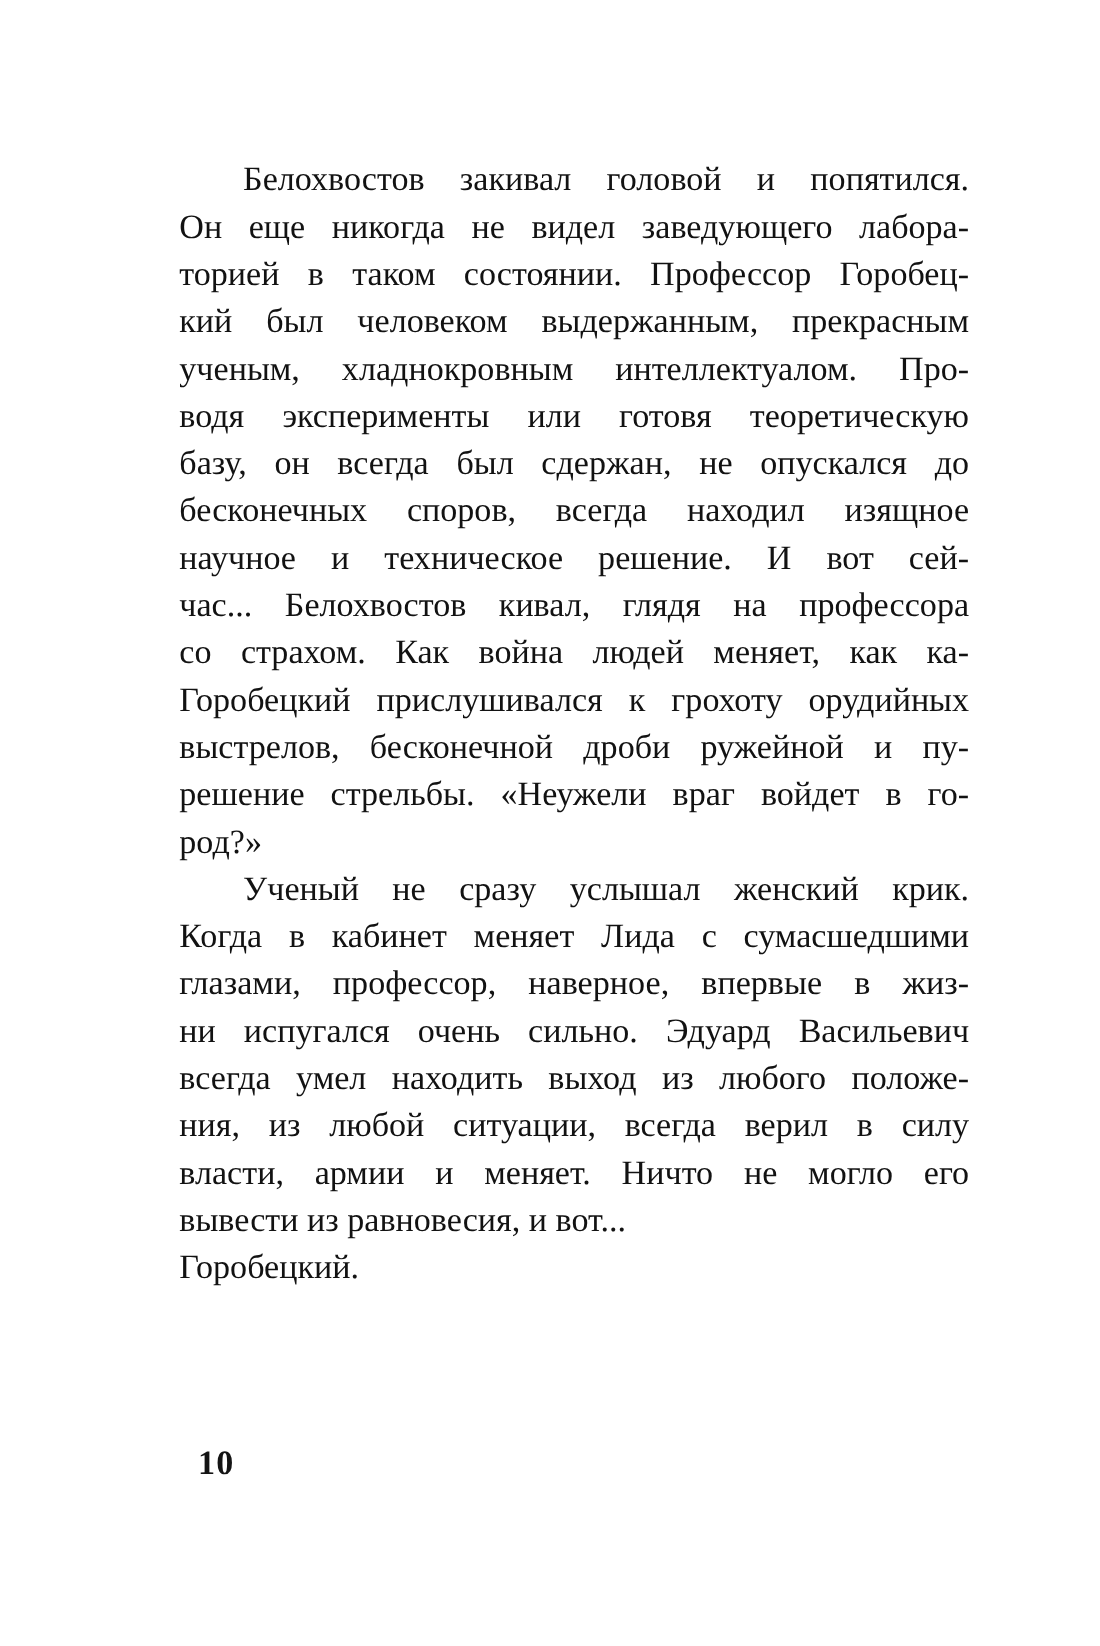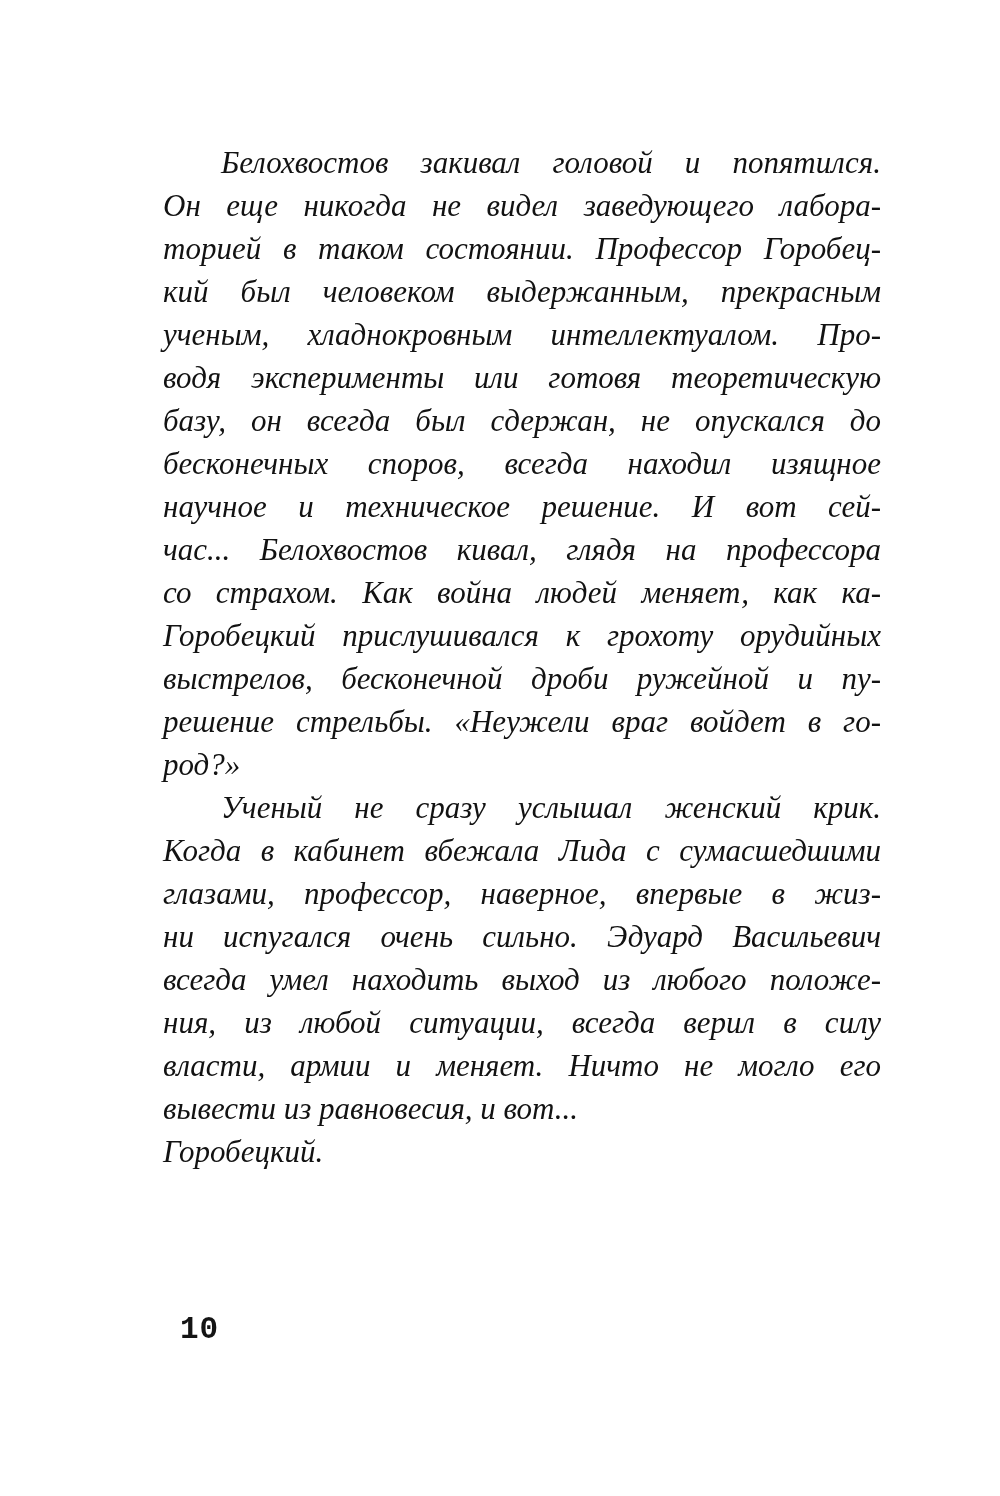--- a/index.html
+++ b/index.html
@@ -26,34 +26,33 @@
   }
   .paragraph {
     margin: 0;
     padding: 0;
   }
   .line {
     text-align: justify;
     text-align-last: justify;
     -moz-text-align-last: justify;
     white-space: normal;
-    font-style: italic;
   }
   .line.first {
     text-indent: 58px;
   }
   .line.last {
     text-align-last: left;
     -moz-text-align-last: left;
   }
   .page-number {
     position: absolute;
     left: 180px;
     top: 1312px;
-    font-family: Liberation Mono, monospace;
+    font-family: Liberation Serif, serif;
     font-weight: 600;
     font-size: 31px;
     color: #141414;
     letter-spacing: 1px;
   }
 </style>
 </head>
 <body>
 
 <div class="page">
@@ -72,21 +71,21 @@
         <div class="line">со страхом. Как война людей меняет, как ка-</div>
       </div>
       <div class="paragraph">
         <div class="line">Горобецкий прислушивался к грохоту орудийных</div>
         <div class="line">выстрелов, бесконечной дроби ружейной и пу-</div>
         <div class="line">решение стрельбы. «Неужели враг войдет в го-</div>
         <div class="line last">род?»</div>
       </div>
       <div class="paragraph">
         <div class="line first">Ученый не сразу услышал женский крик.</div>
-        <div class="line">Когда в кабинет вбежала Лида с сумасшедшими</div>
+        <div class="line">Когда в кабинет меняет Лида с сумасшедшими</div>
         <div class="line">глазами, профессор, наверное, впервые в жиз-</div>
         <div class="line">ни испугался очень сильно. Эдуард Васильевич</div>
         <div class="line">всегда умел находить выход из любого положе-</div>
         <div class="line">ния, из любой ситуации, всегда верил в силу</div>
         <div class="line">власти, армии и меняет. Ничто не могло его</div>
         <div class="line last">вывести из равновесия, и вот...</div>
       </div>
       <div class="paragraph">
         <div class="line last">Горобецкий.</div>
       </div>

